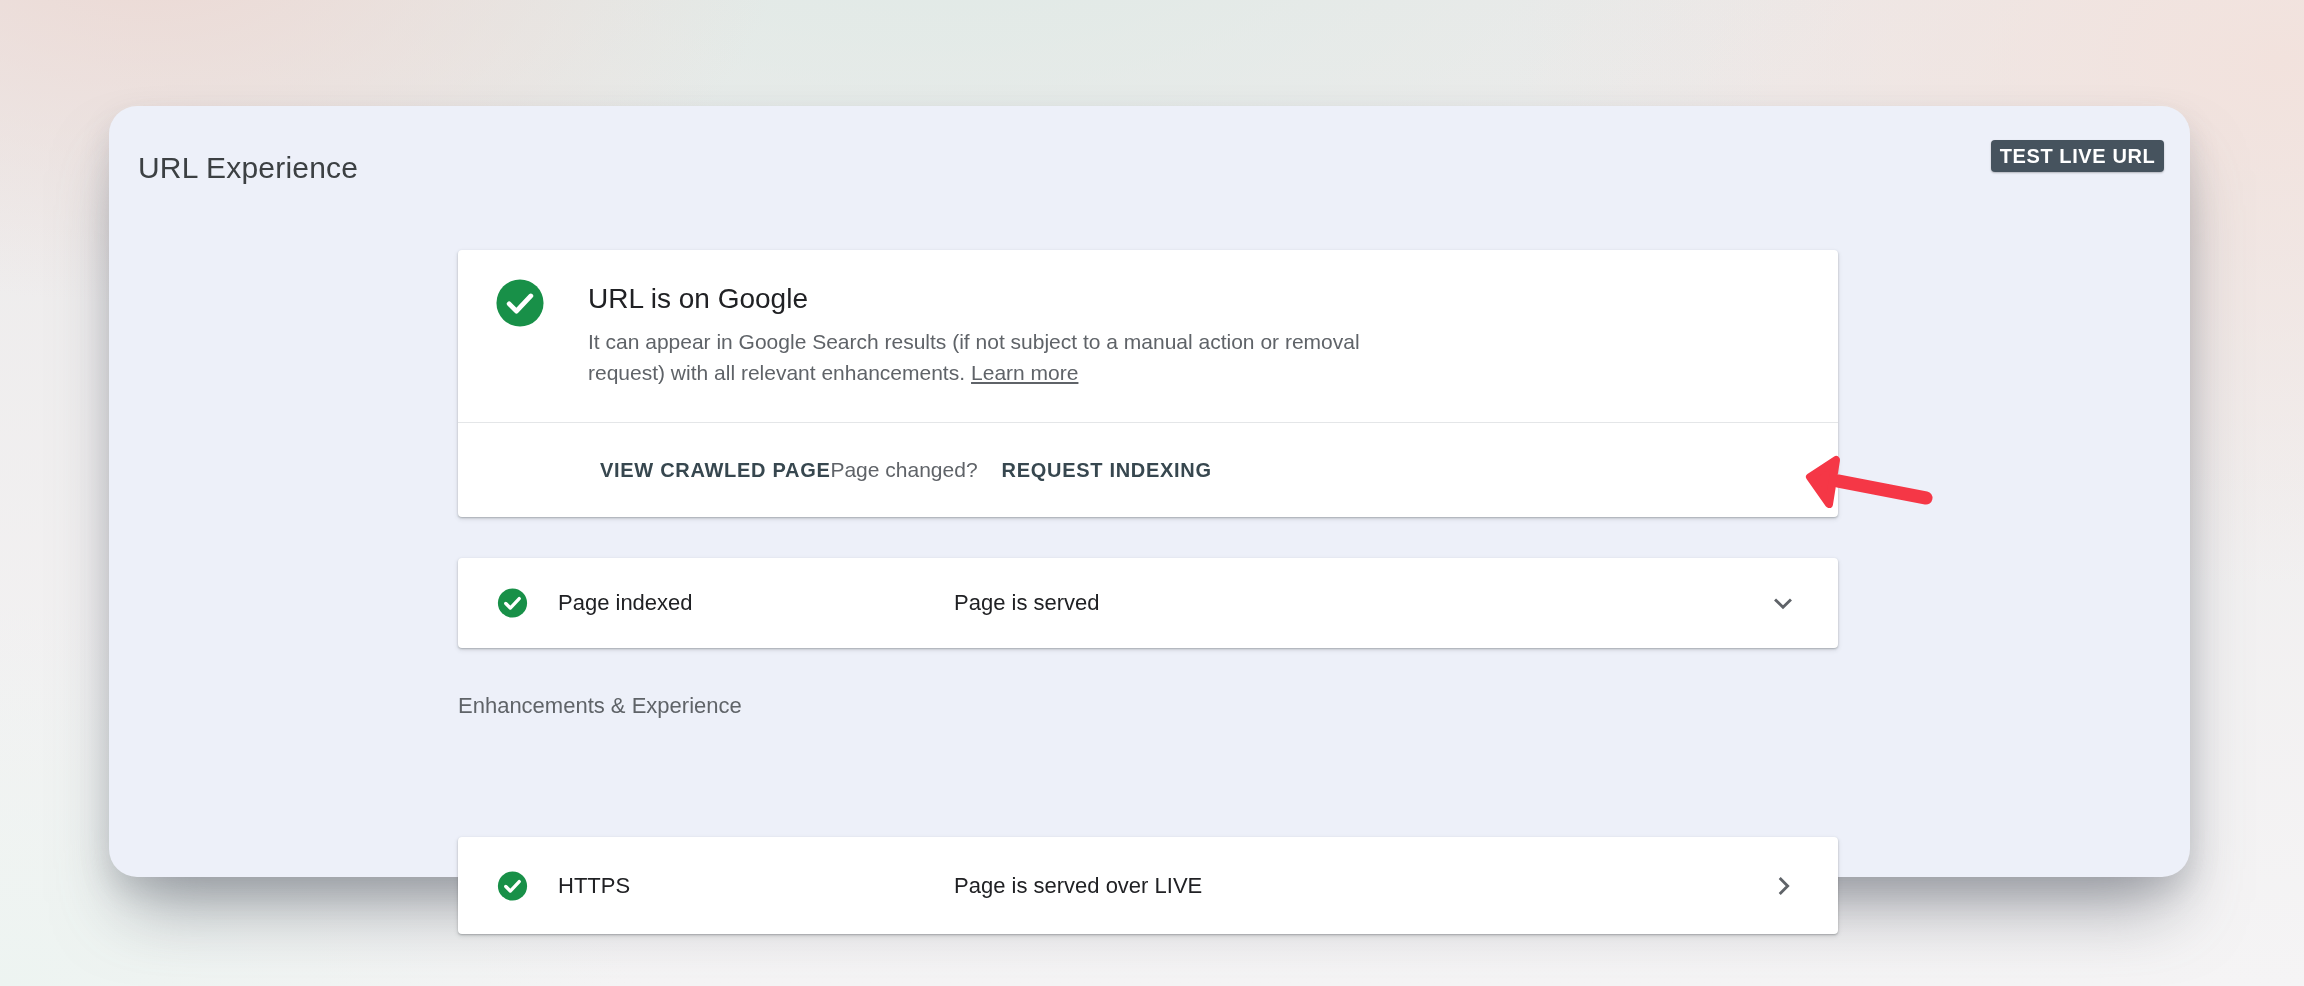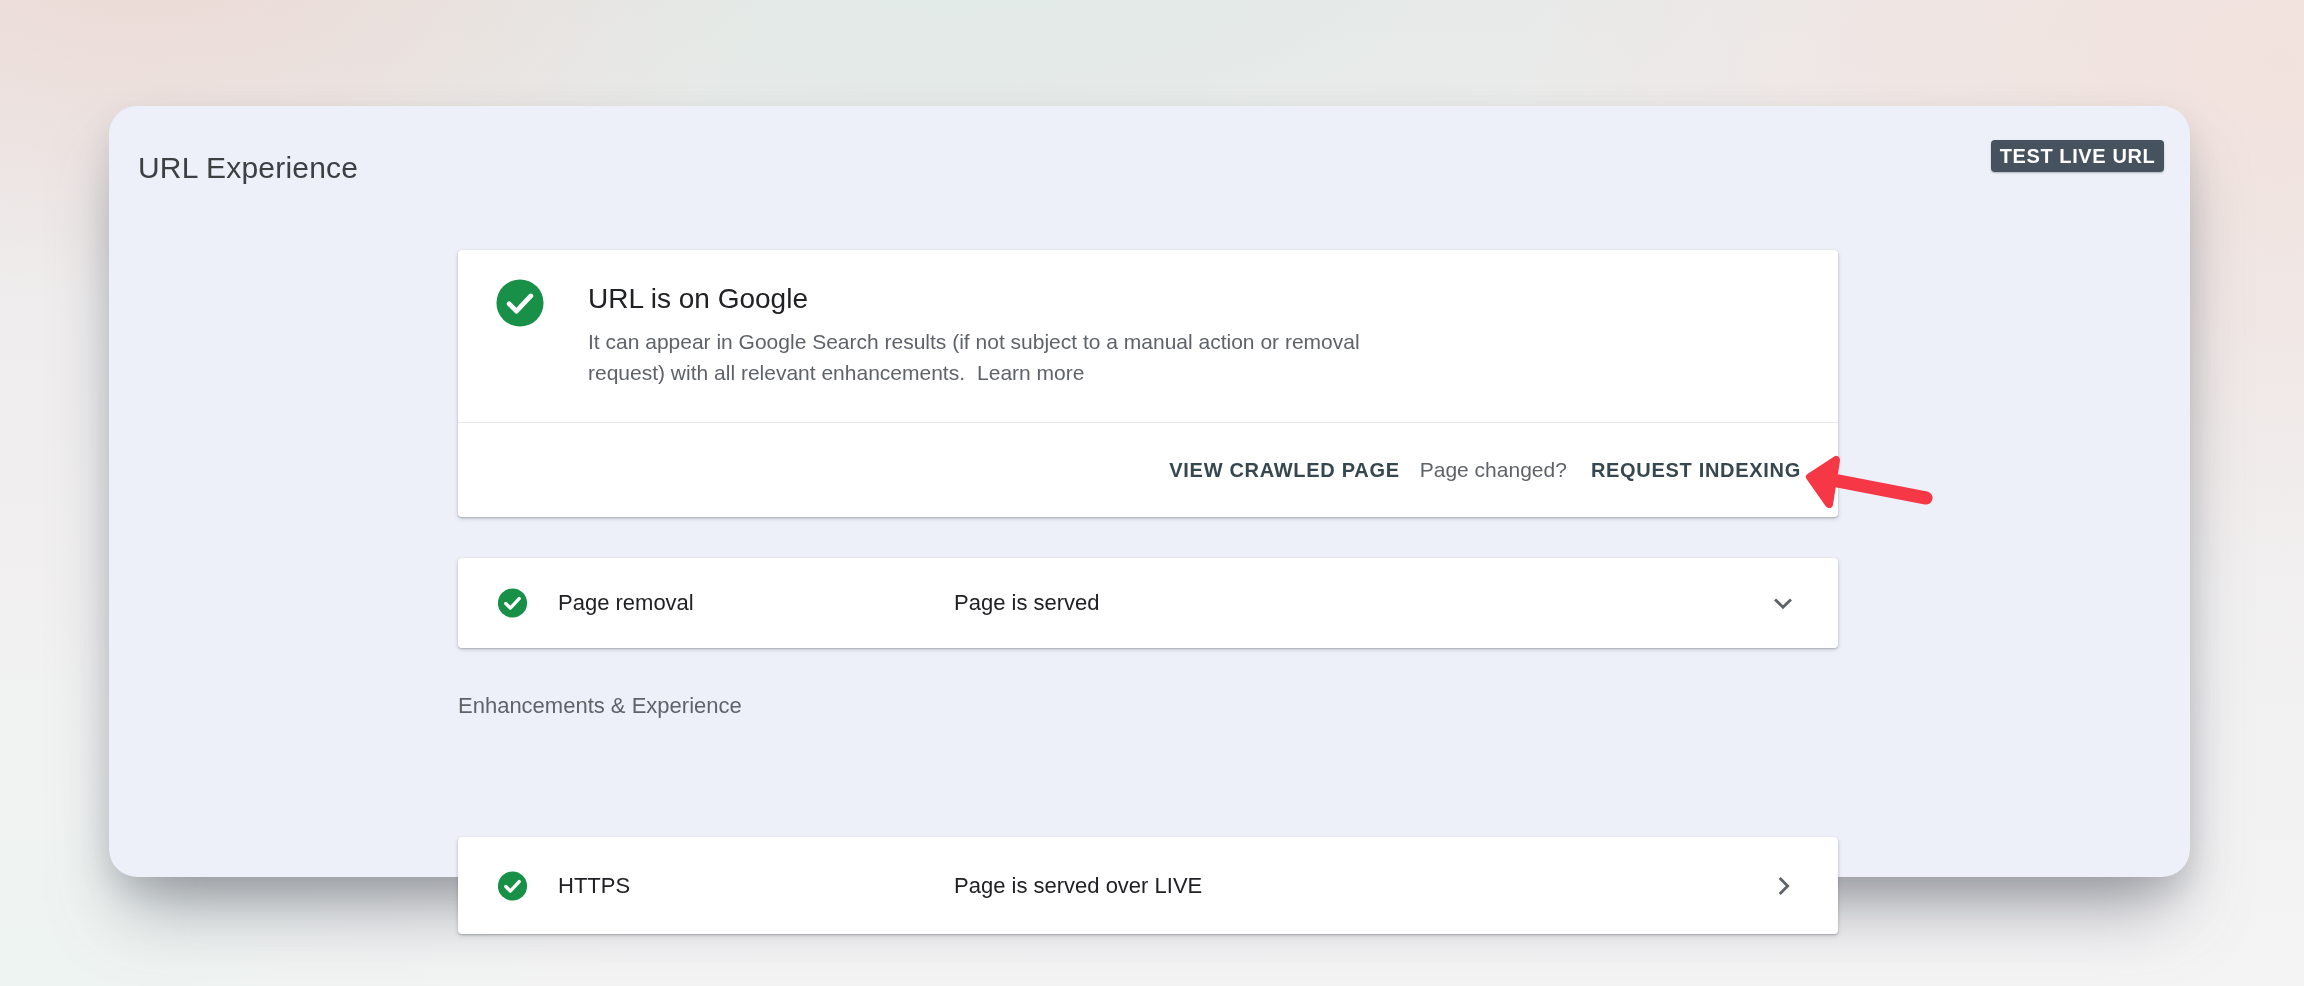--- a/index.html
+++ b/index.html
@@ -48,27 +48,26 @@
   .big-check{ position:absolute; left:37px; top:28px; width:50px; height:50px; }
   .v-title{
     position:absolute; left:130px; top:32px;
     font-size:28px; font-weight:normal; color:var(--text_dark); line-height:34px;
   }
   .v-desc{
     position:absolute; left:130px; top:76px;
     font-size:21px; line-height:31px; color:var(--muted);
   }
   .v-desc .line{ display:block; white-space:nowrap; }
-  .learn-more{ margin-left:12px; cursor:pointer; }
+  .learn-more{ text-decoration:underline; margin-left:6px; cursor:pointer; }
   .divider{ position:absolute; left:0; top:172px; width:100%; height:1px; background:#e4e6e8; }
   .action-row{
-    position:absolute; left:0; top:173px; width:100%; height:94px;
-    display:flex; align-items:center; justify-content:flex-end;
+    position:absolute; left:12px; top:173px; width:100%; height:94px;
+    display:flex; align-items:center; justify-content:flex-start;
     padding:0 37px 0 130px;
-    gap:20px;
   }
   .link-action{
     font-size:20px; font-weight:bold; letter-spacing:.7px;
     color:var(--action_link); cursor:pointer; white-space:nowrap;
   }
   .action-right{ display:flex; align-items:center; gap:24px; }
   .page-changed{ font-size:21px; color:var(--muted); white-space:nowrap; }
   .row-card{ position:relative; }
   .card2{ top:452px; height:90px; }
   .card3{ top:641px; height:97px; }
@@ -127,21 +126,21 @@
     <polygon points="16,31 42,14 35,58" style="fill:var(--arrow_red); stroke:var(--arrow_red)" stroke-width="8" stroke-linejoin="round"></polygon>
   </svg>
 
   <div class="card row-card card2">
     <span class="row-icon">
       <svg viewBox="0 0 24 24" width="31" height="31">
         <circle cx="12" cy="12" r="11.3" style="fill:var(--success_green)"></circle>
         <path d="M6.8 12.4 L10.3 15.9 L17.2 8.6" fill="none" stroke="#ffffff" stroke-width="2.6" stroke-linecap="round" stroke-linejoin="round"></path>
       </svg>
     </span>
-    <span class="row-label">Page removal</span>
+    <span class="row-label">Page indexed</span>
     <span class="row-status">Page is served</span>
     <span class="row-chevron">
       <svg viewBox="0 0 24 24" width="36" height="36">
         <path d="M6.7 9.6 L12 14.9 L17.3 9.6" fill="none" stroke="#5f6368" stroke-width="1.9"></path>
       </svg>
     </span>
   </div>
 
   <div class="enh-heading">Enhancements &amp; Experience</div>
 

